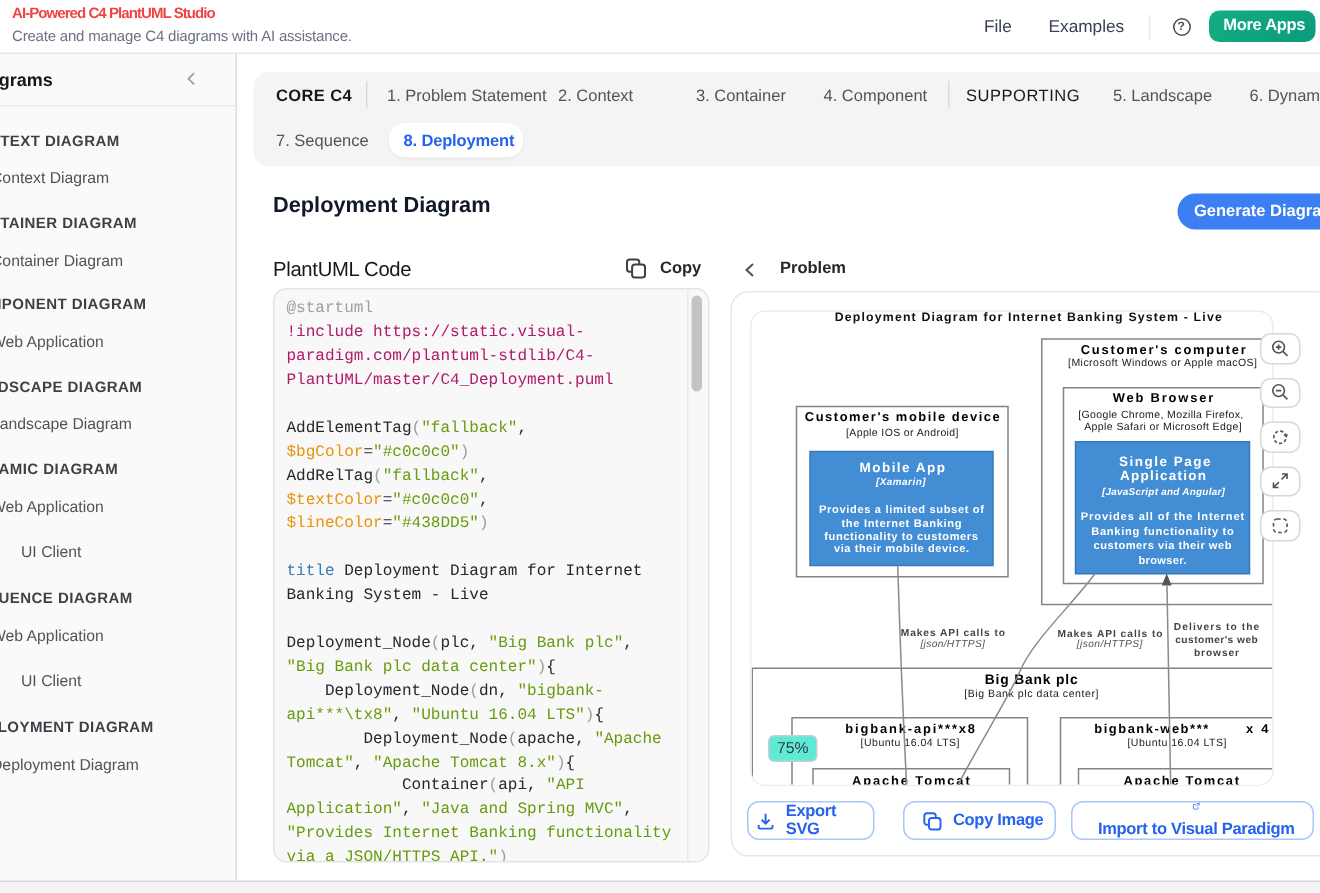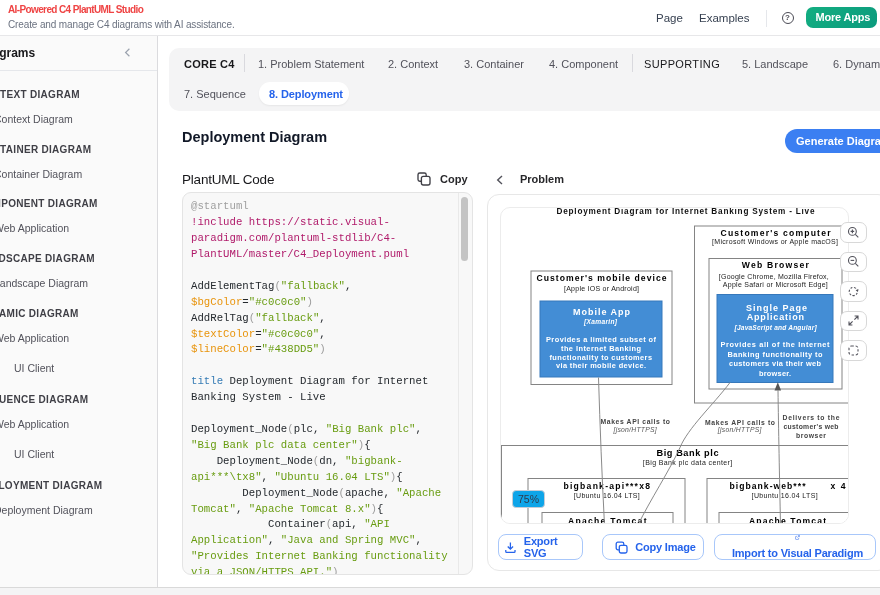--- a/index.html
+++ b/index.html
@@ -7,21 +7,21 @@
     font-family:"Liberation Sans", sans-serif; }
   .abs { position:absolute; }
   body { position:relative; }
 </style>
 </head>
 <body>
 
 <div class="abs" style="left:0;top:0;width:880px;height:36px;background:#fff;border-bottom:1px solid #e7e7e9;"></div>
 <div class="abs" style="left:8px;top:4px;font-size:10px;font-weight:700;letter-spacing:-0.62px;color:#ef4444;">AI-Powered C4 PlantUML Studio</div>
 <div class="abs" style="left:8px;top:18.5px;font-size:10px;letter-spacing:-0.13px;color:#6b7280;">Create and manage C4 diagrams with AI assistance.</div>
-<div class="abs" style="left:656px;top:12px;font-size:11.5px;font-weight:500;color:#374151;">Page</div>
+<div class="abs" style="left:656px;top:12px;font-size:11.5px;font-weight:500;color:#374151;">File</div>
 <div class="abs" style="left:699px;top:12px;font-size:11.5px;font-weight:500;color:#374151;">Examples</div>
 <div class="abs" style="left:766px;top:10px;width:1px;height:17px;background:#e5e7eb;"></div>
 <div class="abs" style="left:781.5px;top:12px;width:12px;height:12px;border:1.2px solid #4b4b55;border-radius:50%;color:#4b4b55;font-size:8px;font-weight:700;text-align:center;line-height:10px;">?</div>
 <div class="abs" style="left:806px;top:6.5px;width:71px;height:21.5px;background:linear-gradient(135deg,#13ae81,#0b9a7d);border-radius:7px;color:#fff;font-size:11px;font-weight:700;letter-spacing:-0.2px;text-align:left;padding-left:9.5px;line-height:21.5px;">More Apps</div>
 
 <div class="abs" style="left:0;top:36px;width:157.5px;height:550.5px;background:#fafafa;border-right:1.5px solid #dbdbde;overflow:hidden;">
   <div class="abs" style="left:-19.5px;top:9.5px;font-size:12px;font-weight:700;color:#18181b;">Diagrams</div>
   <svg class="abs" style="left:124px;top:12px;" width="7" height="9" viewBox="0 0 7 9" fill="none" stroke="#9ca3af" stroke-width="1.2">
       <path d="M5.4,0.8 L1.6,4.5 L5.4,8.2"></path>
     </svg>
@@ -46,21 +46,21 @@
 <style>
   .sh { left:-23px; font-size:10px; font-weight:700; color:#3f3f46; letter-spacing:0.3px; white-space:nowrap; }
   .si { left:-6px; font-size:10.5px; color:#52525b; white-space:nowrap; }
   .s2 { left:14px; font-size:10.5px; color:#52525b; white-space:nowrap; }
 </style>
 
 <div class="abs" style="left:169px;top:48px;width:720px;height:62.5px;background:#f4f4f5;border-radius:10px;"></div>
 <div class="abs tab1" style="left:184px;font-weight:700;letter-spacing:0.25px;color:#18181b;">CORE C4</div>
 <div class="abs" style="left:244px;top:54px;width:1px;height:18px;background:#d9d9de;"></div>
 <div class="abs tab1" style="left:258px;">1. Problem Statement</div>
-<div class="abs tab1" style="left:388px;">2. Context</div>
+<div class="abs tab1" style="left:372px;">2. Context</div>
 <div class="abs tab1" style="left:464px;">3. Container</div>
 <div class="abs tab1" style="left:549px;">4. Component</div>
 <div class="abs" style="left:632px;top:54px;width:1px;height:18px;background:#d9d9de;"></div>
 <div class="abs tab1" style="left:644px;font-weight:400;letter-spacing:0.35px;color:#18181b;">SUPPORTING</div>
 <div class="abs tab1" style="left:742px;">5. Landscape</div>
 <div class="abs tab1" style="left:833px;">6. Dynamic</div>
 <div class="abs tab2" style="left:184px;">7. Sequence</div>
 <div class="abs" style="left:258.5px;top:81.7px;width:90px;height:23px;background:#fff;border-radius:11px;box-shadow:0 1px 2px rgba(0,0,0,0.06);"></div>
 <div class="abs tab2" style="left:269px;color:#2563eb;font-weight:600;letter-spacing:-0.1px;">8. Deployment</div>
 <style>
@@ -158,21 +158,21 @@
 
     <path d="M97.5,170.5 C99,220 101,270 103.5,318" fill="none" stroke="#8a8a8a" stroke-width="1"></path>
     <path d="M229,175.5 C212,198 187,221 179,240.5 C170,261 148,295 137,318" fill="none" stroke="#8a8a8a" stroke-width="1"></path>
     <path d="M279.5,318 C278.5,270 277.5,220 277,183.5" fill="none" stroke="#8a8a8a" stroke-width="1"></path>
     <polygon points="276.8,175.3 273.5,183.4 280.1,183.4" fill="#555"></polygon>
 
   </g>
 </svg>
 </div>
 
-<div class="abs" style="left:512px;top:489.5px;width:33px;height:18px;background:#0ea5e9;border:1px solid #c6cdd6;border-radius:4px;color:#2f3b4c;font-size:10.5px;text-align:center;line-height:16px;">75%</div>
+<div class="abs" style="left:512px;top:489.5px;width:33px;height:18px;background:#5eead4;border:1px solid #c6cdd6;border-radius:4px;color:#2f3b4c;font-size:10.5px;text-align:center;line-height:16px;">75%</div>
 
 <div class="abs tbtn" style="top:222px;">
     <svg width="13" height="13" viewBox="0 0 13 13" fill="none" stroke="#52525b" stroke-width="1.1">
       <circle cx="5.4" cy="5.4" r="3.9"></circle>
       <path d="M8.3,8.3 L11.3,11.3"></path>
       <path d="M3.6,5.4 H7.2 M5.4,3.6 V7.2"></path>
     </svg>
   </div>
 <div class="abs tbtn" style="top:251.5px;">
     <svg width="13" height="13" viewBox="0 0 13 13" fill="none" stroke="#52525b" stroke-width="1.1">

